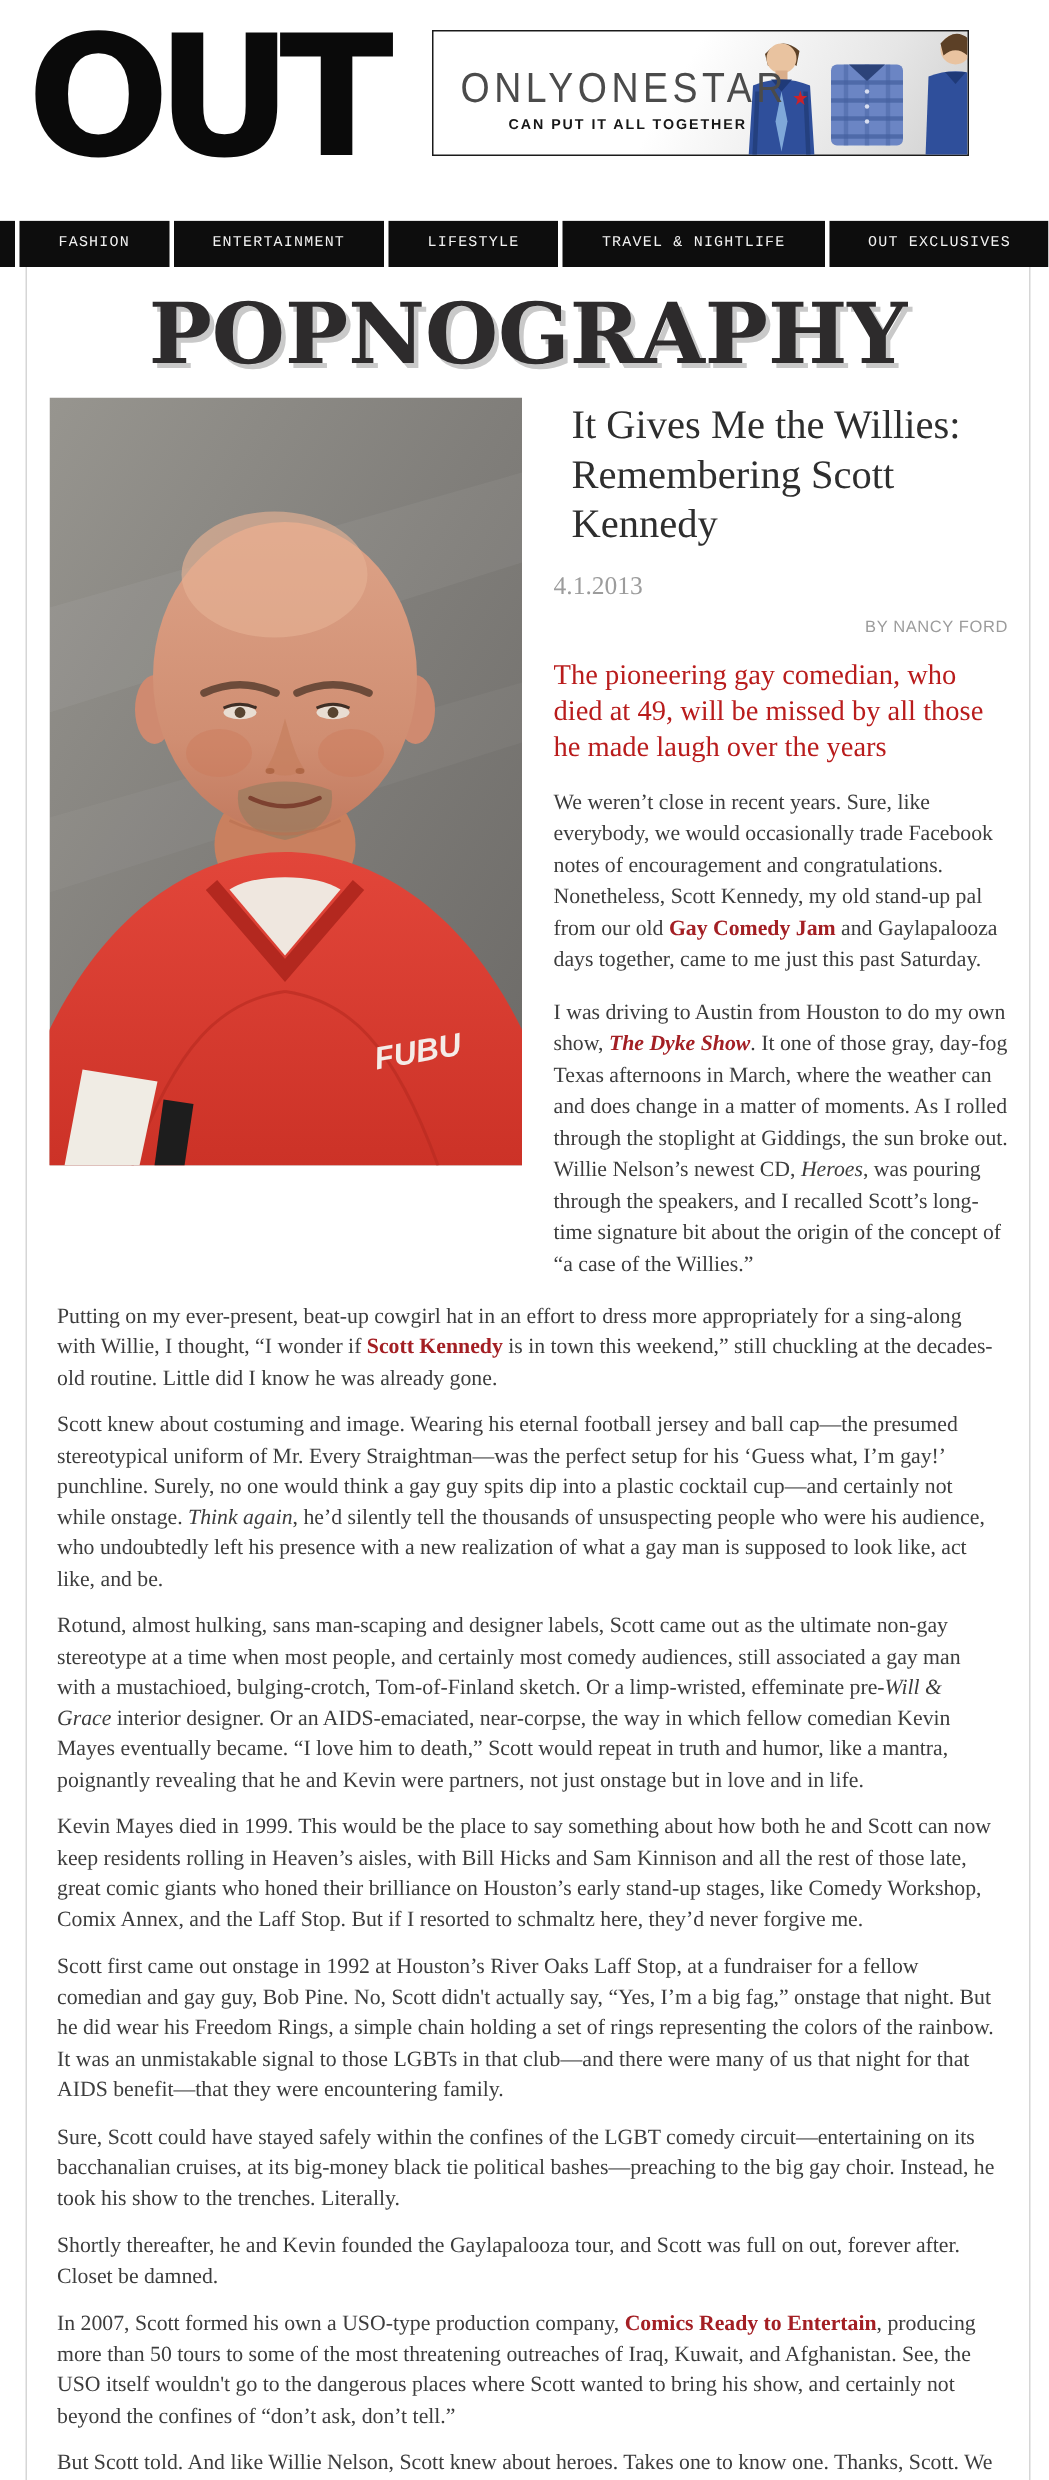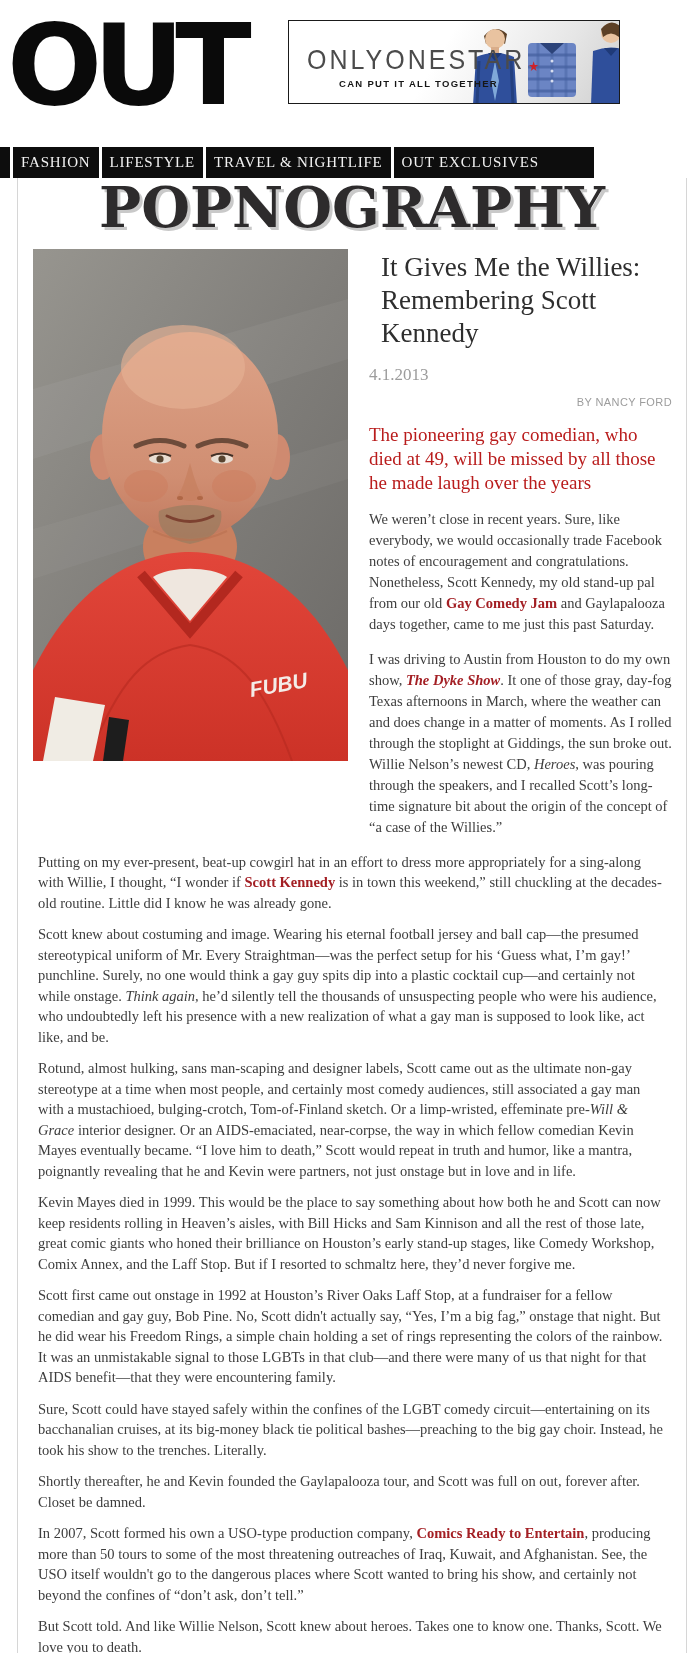--- a/index.html
+++ b/index.html
@@ -1,46 +1,46 @@
 <!DOCTYPE html>
 <html style="--red: #a31f24; --navbg: #0d0d0d;"><head>
 <meta charset="utf-8">
 <style>
   html,body{margin:0;padding:0;background:#ffffff;}
   body{width:699px;overflow-x:hidden;font-family:"Liberation Serif",serif;color:#3d3d3d;}
   :root{--red:#a31f24;--navbg:#0d0d0d;}
 
   
   .header{position:relative;height:147px;background:#fff;}
-  .logo{position:absolute;left:7px;top:24px;font-family:"DejaVu Sans",sans-serif;
+  .logo{position:absolute;left:18px;top:24px;font-family:"DejaVu Sans",sans-serif;
         font-weight:bold;font-size:112px;line-height:0.74;letter-spacing:-9px;color:#0a0a0a;}
-  .ad{position:absolute;left:288px;top:20px;width:332px;height:84px;box-sizing:border-box;
+  .ad{position:absolute;left:288px;top:20px;width:358px;height:84px;box-sizing:border-box;
       border:1px solid #1a1a1a;background:linear-gradient(120deg,#ffffff 45%,#e6e6e6 78%,#cfcfcf 100%);
       overflow:hidden;cursor:pointer;}
   .ad-text{position:absolute;left:18px;top:24px;z-index:2;}
   .ad-headline{font-family:"Liberation Sans",sans-serif;font-size:25px;color:#4b4b4b;
         letter-spacing:3px;font-weight:normal;transform:scaleY(1.12);white-space:nowrap;}
   .ad-star{color:#cc2229;font-size:12px;vertical-align:-2px;margin-left:3px;}
   .ad-tagline{font-family:"Liberation Sans",sans-serif;font-size:9.5px;font-weight:bold;
         color:#161616;letter-spacing:1.3px;margin:4px 0 0 32px;white-space:nowrap;}
   .ad-models{position:absolute;right:0;top:0;height:84px;width:165px;z-index:1;}
 
   
   .nav{display:flex;height:31px;background:#fff;gap:3px;overflow:hidden;}
   .nav-stub{width:10px;background:var(--navbg);flex:0 0 auto;}
-  .nav-item{background:var(--navbg);color:#f2f2f2;font-family:Liberation Serif, serif;
-        font-size:15px;letter-spacing:0.8px;line-height:31px;padding:0 8px;
+  .nav-item{background:var(--navbg);color:#f2f2f2;font-family:Liberation Mono, monospace;
+        font-size:10px;letter-spacing:0.8px;line-height:31px;padding:0 26px;
         white-space:nowrap;cursor:pointer;flex:0 0 auto;}
   .nav-item:last-child{padding-right:55px;}
 
   
   .card{margin:0 12px 0 17px;border-left:1px solid #d6d6d6;border-right:1px solid #d6d6d6;
         background:#fff;padding-bottom:12px;}
   .blog-title{text-align:center;font-family:"DejaVu Serif",serif;font-weight:bold;
-        font-size:56px;line-height:1.05;padding:0 0 6px;color:#2d2b2c;
+        font-size:56px;line-height:1.05;padding:16px 0 6px;color:#2d2b2c;
         text-shadow:3px 3px 0 #c9c9c9;cursor:pointer;}
 
   
   .article-top{display:flex;gap:21px;padding:6px 14px 0 15px;}
   .photo{width:315px;height:512px;flex:0 0 auto;display:block;}
   .right-col{flex:1;min-width:0;}
   .article-title{font-family:"Liberation Serif",serif;font-size:27px;line-height:33px;
         font-weight:normal;color:#2e2e2e;margin:2px 12px 0;}
   .date{margin-top:15px;font-family:Liberation Serif, serif;font-size:17px;color:#9c9c9c;}
   .byline{margin-top:11px;font-family:"Liberation Sans",sans-serif;font-size:11px;
@@ -104,20 +104,21 @@
         <path d="M150 27 L157 35 L164 27 Z" fill="#1f3a78"></path>
       </g>
     </svg>
   </div>
 </div>
 
 <div class="nav">
   <div class="nav-stub"></div>
 
 <div class="nav-item">FASHION</div>
+    <div class="nav-item">ENTERTAINMENT</div>
     <div class="nav-item">LIFESTYLE</div>
     <div class="nav-item">TRAVEL &amp; NIGHTLIFE</div>
     <div class="nav-item">OUT EXCLUSIVES</div>
   </div>
 
 <div class="card">
 
   <div class="blog-title">POPNOGRAPHY</div>
 
   <div class="article-top">

